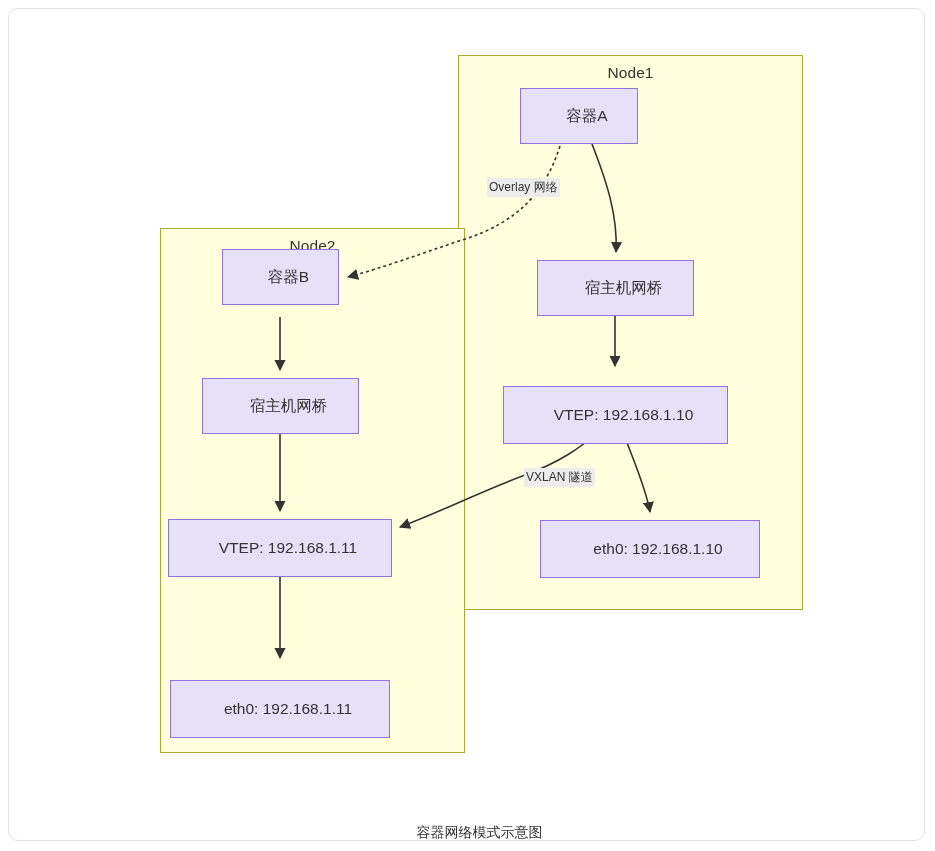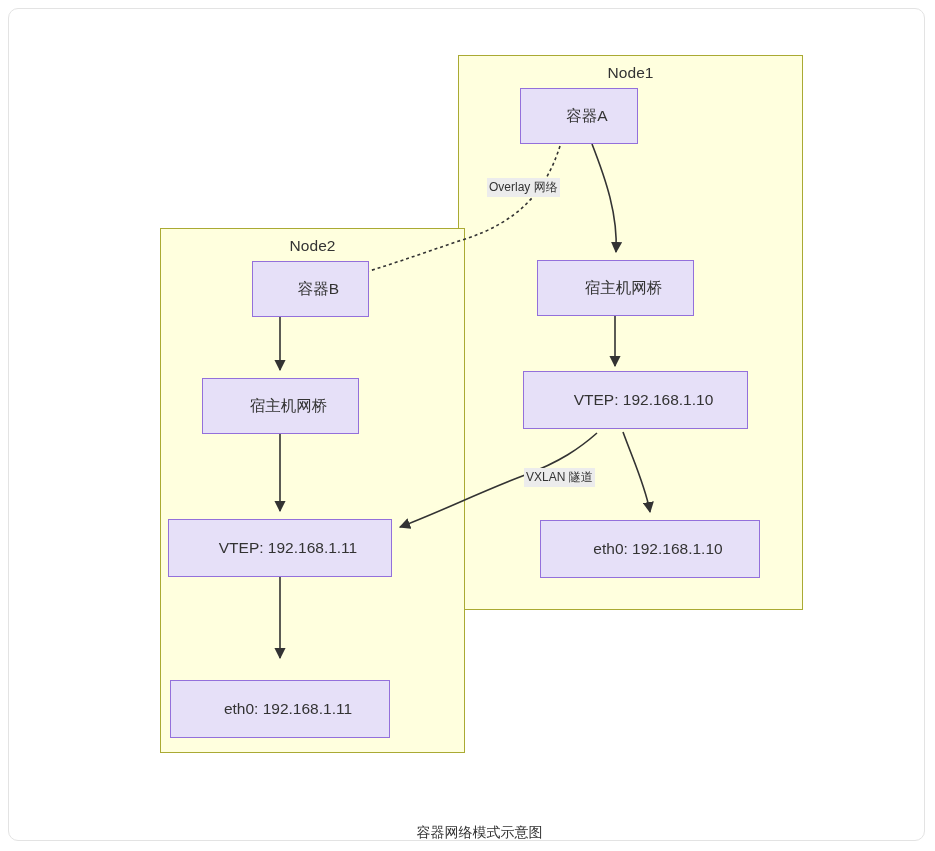--- a/index.html
+++ b/index.html
@@ -134,29 +134,29 @@
     </svg>
 
     <div class="nodebox" style="left:520px; top:88px; width:118px; height:56px;">
       <span>容器A</span>
     </div>
 
     <div class="nodebox" style="left:537px; top:260px; width:157px; height:56px;">
       <span>宿主机网桥</span>
     </div>
 
-    <div class="nodebox" style="left:503px; top:371px; width:225px; height:58px;margin-left:20px;">
+    <div class="nodebox" style="left:503px; top:386px; width:225px; height:58px;">
       <span>VTEP: 192.168.1.10</span>
     </div>
 
     <div class="nodebox" style="left:540px; top:520px; width:220px; height:58px;">
       <span>eth0: 192.168.1.10</span>
     </div>
 
-    <div class="nodebox" style="left:222px; top:261px; width:117px; height:56px;margin-left:30px;">
+    <div class="nodebox" style="left:222px; top:249px; width:117px; height:56px;">
       <span>容器B</span>
     </div>
 
     <div class="nodebox" style="left:202px; top:378px; width:157px; height:56px;">
       <span>宿主机网桥</span>
     </div>
 
     <div class="nodebox" style="left:168px; top:519px; width:224px; height:58px;text-align:right;">
       <span>VTEP: 192.168.1.11</span>
     </div>

